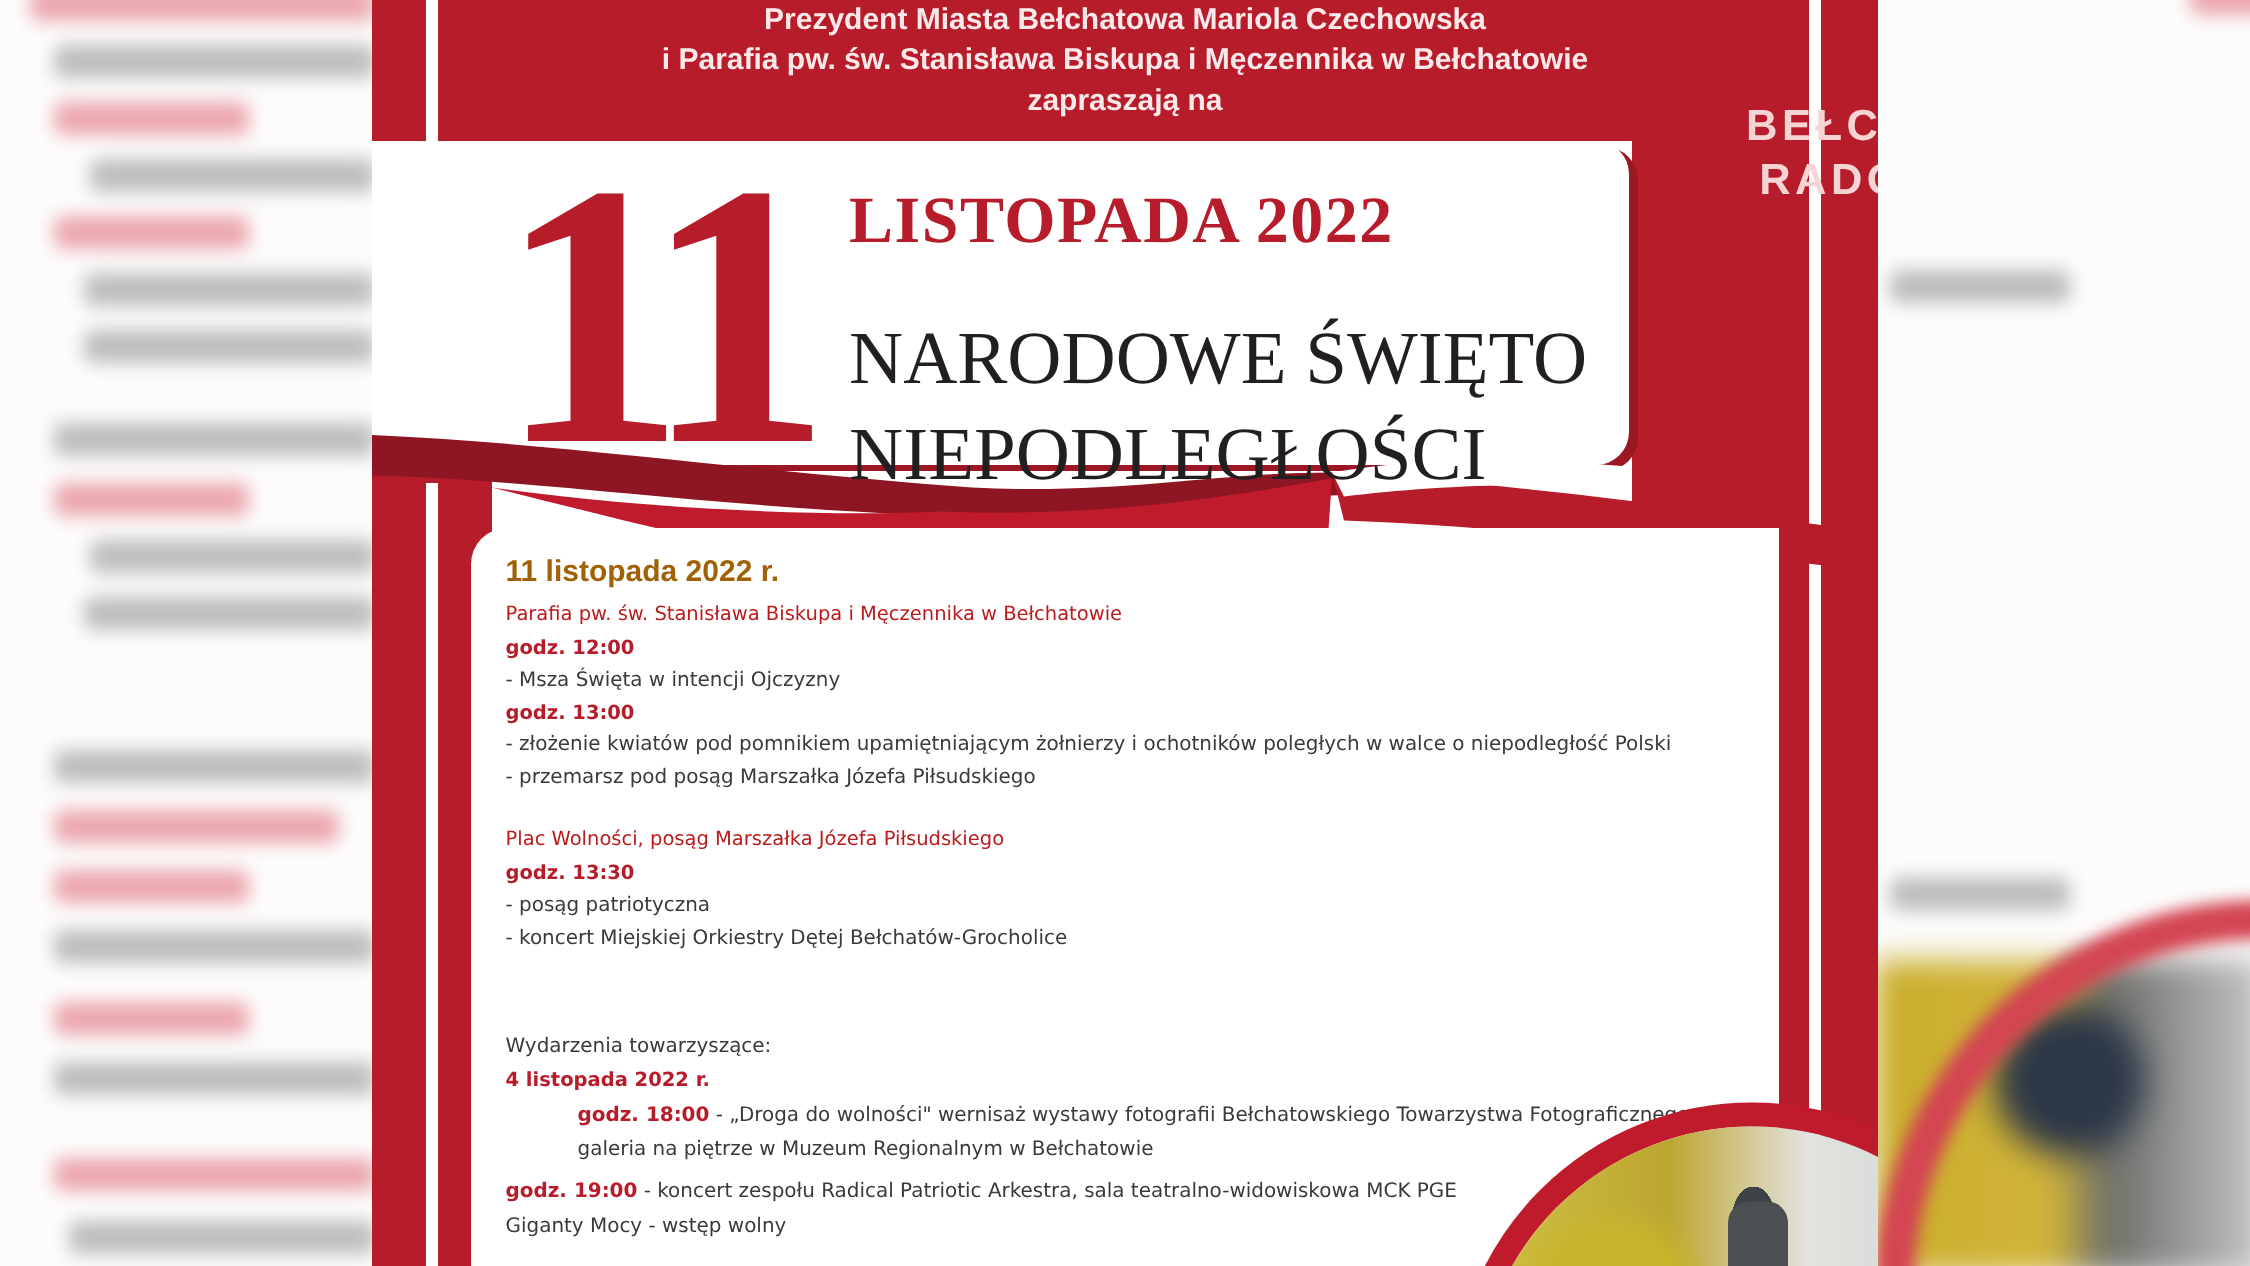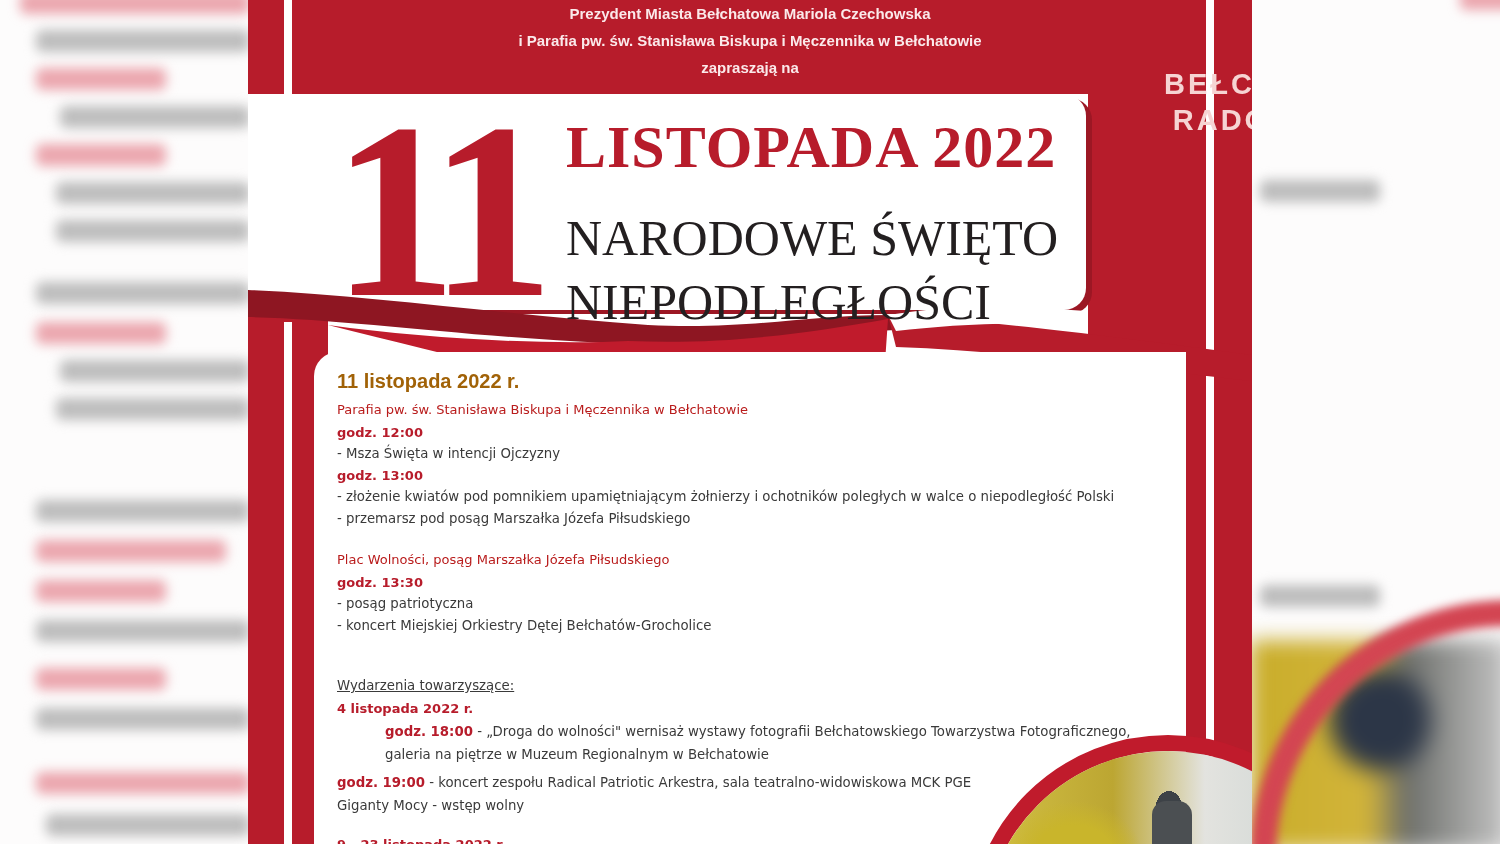--- a/index.html
+++ b/index.html
@@ -20,40 +20,40 @@
 
   
   .poster { position: absolute; left: 248px; top: 0; width: 1004px; height: 844px; background: #ffffff; overflow: hidden; }
   .red-top { position: absolute; left: 0; top: 0; width: 1004px; height: 94px; background: #b71c2b; }
   .red-left { position: absolute; left: 0; top: 300px; width: 80px; height: 544px; background: #b71c2b; }
   .red-right { position: absolute; left: 840px; top: 94px; width: 164px; height: 750px; background: #b71c2b; }
   .stripe-v { position: absolute; width: 8px; background: #ffffff; }
   .white-card { position: absolute; left: 0; top: 94px; width: 838px; height: 216px; background: #ffffff; border-radius: 0 22px 22px 0; box-shadow: 6px 4px 0 #9c1724; }
   .content-card { position: absolute; left: 66px; top: 352px; width: 872px; height: 520px; background: #ffffff; border-radius: 24px 0 0 0; }
 
-  .header-text { position: absolute; left: 0; top: 0; width: 1004px; text-align: center; color: #fbe9ea; font-family: "Liberation Sans", sans-serif; font-weight: bold; font-size: 15px; line-height: 27px; padding-top: 0; }
+  .header-text { position: absolute; left: 0; top: 0; width: 1004px; text-align: center; color: #fbe9ea; font-family: "Liberation Sans", sans-serif; font-weight: bold; font-size: 20px; line-height: 27px; padding-top: 0; }
 
   .big-11 { position: absolute; left: 84px; top: 86px; font-family: "Liberation Serif", serif; font-weight: bold; font-size: 250px; color: #b71c2b; line-height: 1; letter-spacing: -14px; }
-  .title-1 { position: absolute; left: 318px; top: 114px; font-family: "Liberation Serif", serif; font-weight: bold; font-size: 60px; color: #b71c2b; line-height: 66px; letter-spacing: 1px; text-align: right; }
+  .title-1 { position: absolute; left: 318px; top: 114px; font-family: "Liberation Serif", serif; font-weight: bold; font-size: 44px; color: #b71c2b; line-height: 66px; letter-spacing: 1px; text-align: right; }
   .title-2, .title-3 { position: absolute; left: 318px; font-family: "Liberation Serif", serif; font-size: 50px; color: #231f20; line-height: 58px; margin-top: 27px; }
   .title-2 { top: 182px; }
   .title-3 { top: 246px; }
 
   .ribbon { position: absolute; left: 0; top: 285px; width: 1004px; height: 115px; }
 
   .watermark { position: absolute; left: 916px; top: 66px; color: #f6d4d3; font-family: "Liberation Sans", sans-serif; font-weight: bold; font-size: 29px; line-height: 36px; letter-spacing: 3px; text-align: center; }
 
   .body { position: absolute; left: 89px; top: 366px; width: 800px; font-family: "DejaVu Sans", sans-serif; color: #3a3a3a; font-size: 13.3px; }
   .date-main { color: #a16207; font-weight: bold; font-size: 20px; line-height: 30px; font-family: "Liberation Sans", sans-serif; }
   .venue { color: #b91c1c; font-weight: normal; font-size: 13px; line-height: 24px; margin-top: 2px; }
   .time { color: #b71c2b; font-weight: bold; font-size: 13px; line-height: 21px; }
   .item { line-height: 22px; }
   .gap { height: 16px; }
   .gap2 { height: 38px; }
-  .section-label { text-decoration: underline; line-height: 22px; }
+  .section-label { line-height: 22px; margin-top: 12px; }
   .date-sub { color: #b71c2b; font-weight: bold; font-size: 13px; line-height: 24px; }
   .event { line-height: 22.5px; }
   .event .time-inline { color: #b71c2b; font-weight: bold; }
 
   .photo-wrap { position: absolute; left: 720px; top: 735px; width: 400px; height: 400px; border-radius: 50%; border: 16px solid #c01b2c; overflow: hidden; }
   .photo { position: absolute; inset: 0;
      background:
        radial-gradient(ellipse 14px 20px at 185px 60px, #3d4247 0 100%, transparent 100%),
        linear-gradient(180deg, transparent 0 78px, transparent 78px),
        radial-gradient(ellipse 70px 60px at 90px 110px, #c9b52b 0 60%, transparent 100%),

